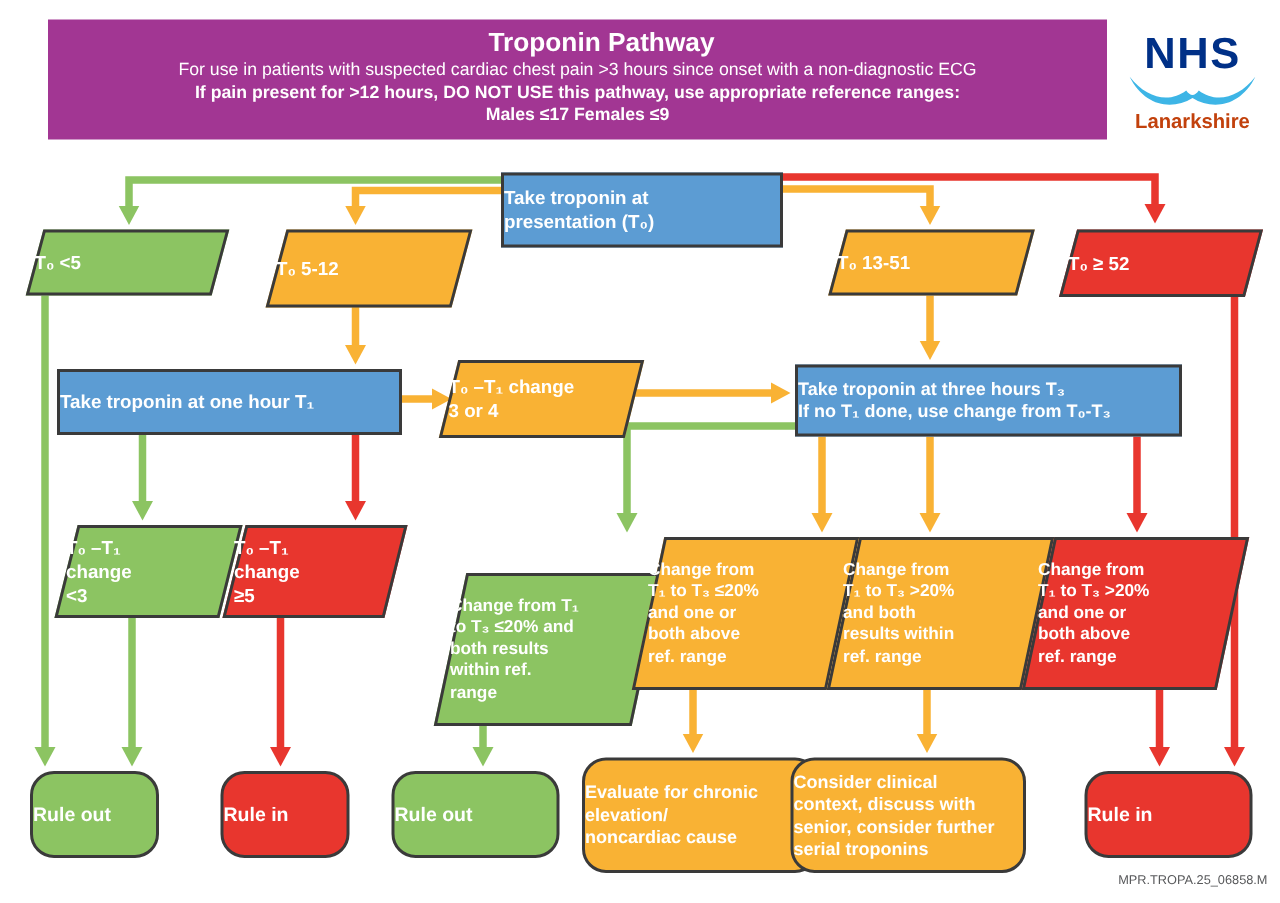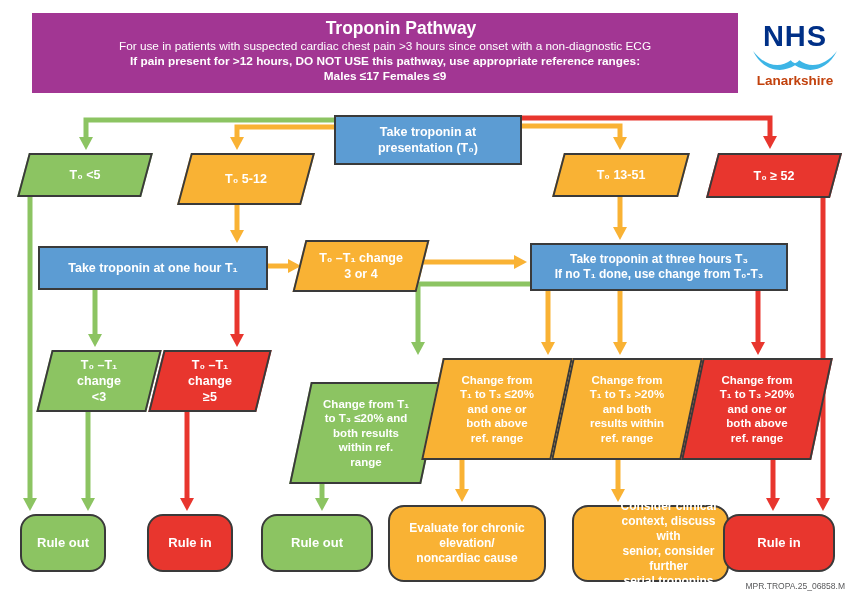--- a/index.html
+++ b/index.html
@@ -20,21 +20,21 @@
   .nhs .nhs-word{color:#003087;font-size:29px;font-weight:bold;letter-spacing:1px;line-height:28px;}
   .nhs svg{display:block;margin:1px auto 0 auto;}
   .nhs .region{color:#c2410c;font-size:13.5px;font-weight:bold;line-height:15px;}
   
   #arrows{position:absolute;left:0;top:0;z-index:1;}
   #arrows polyline{fill:none;stroke-width:5;}
   .st-green{stroke:#8CC462;} .st-amber{stroke:#F9B234;} .st-red{stroke:#E8362E;}
   
   .node{position:absolute;z-index:2;box-sizing:border-box;display:flex;align-items:center;justify-content:center;}
   .node-label{
-    position:relative;z-index:2;color:#fff;font-weight:bold;text-align:center;
+    position:relative;z-index:2;color:#fff;font-weight:bold;
     white-space:pre-line;width:100%;
   }
   .rect{border:2px solid #3A3A3A;}
   .round{border:2px solid #3A3A3A;border-radius:16px;}
   .blue{background:#5C9CD3;}
   .green{background:#8CC462;}
   .amber{background:#F9B234;}
   .red{background:#E8362E;}
   .para{background:transparent !important;}
   .para .para-bg{
@@ -195,21 +195,21 @@
     <div class="node-label">Rule in</div>
   </div>
   <div class="node round green fs-13" style="left:261px;top:514px;width:112px;height:58px;">
     <div class="node-label">Rule out</div>
   </div>
   <div class="node round amber fs-12" style="left:388px;top:505px;width:158px;height:77px;">
     <div class="node-label">Evaluate for chronic
 elevation/
 noncardiac cause</div>
   </div>
-  <div class="node round amber fs-12" style="left:572px;top:505px;width:157px;height:77px;padding-left:36px;">
+  <div class="node round amber fs-12" style="left:527px;top:505px;width:157px;height:77px;">
     <div class="node-label">Consider clinical
 context, discuss with
 senior, consider further
 serial troponins</div>
   </div>
   <div class="node round red fs-13" style="left:723px;top:514px;width:112px;height:58px;">
     <div class="node-label">Rule in</div>
   </div>
 
   <div class="footer-ref">MPR.TROPA.25_06858.M</div>

